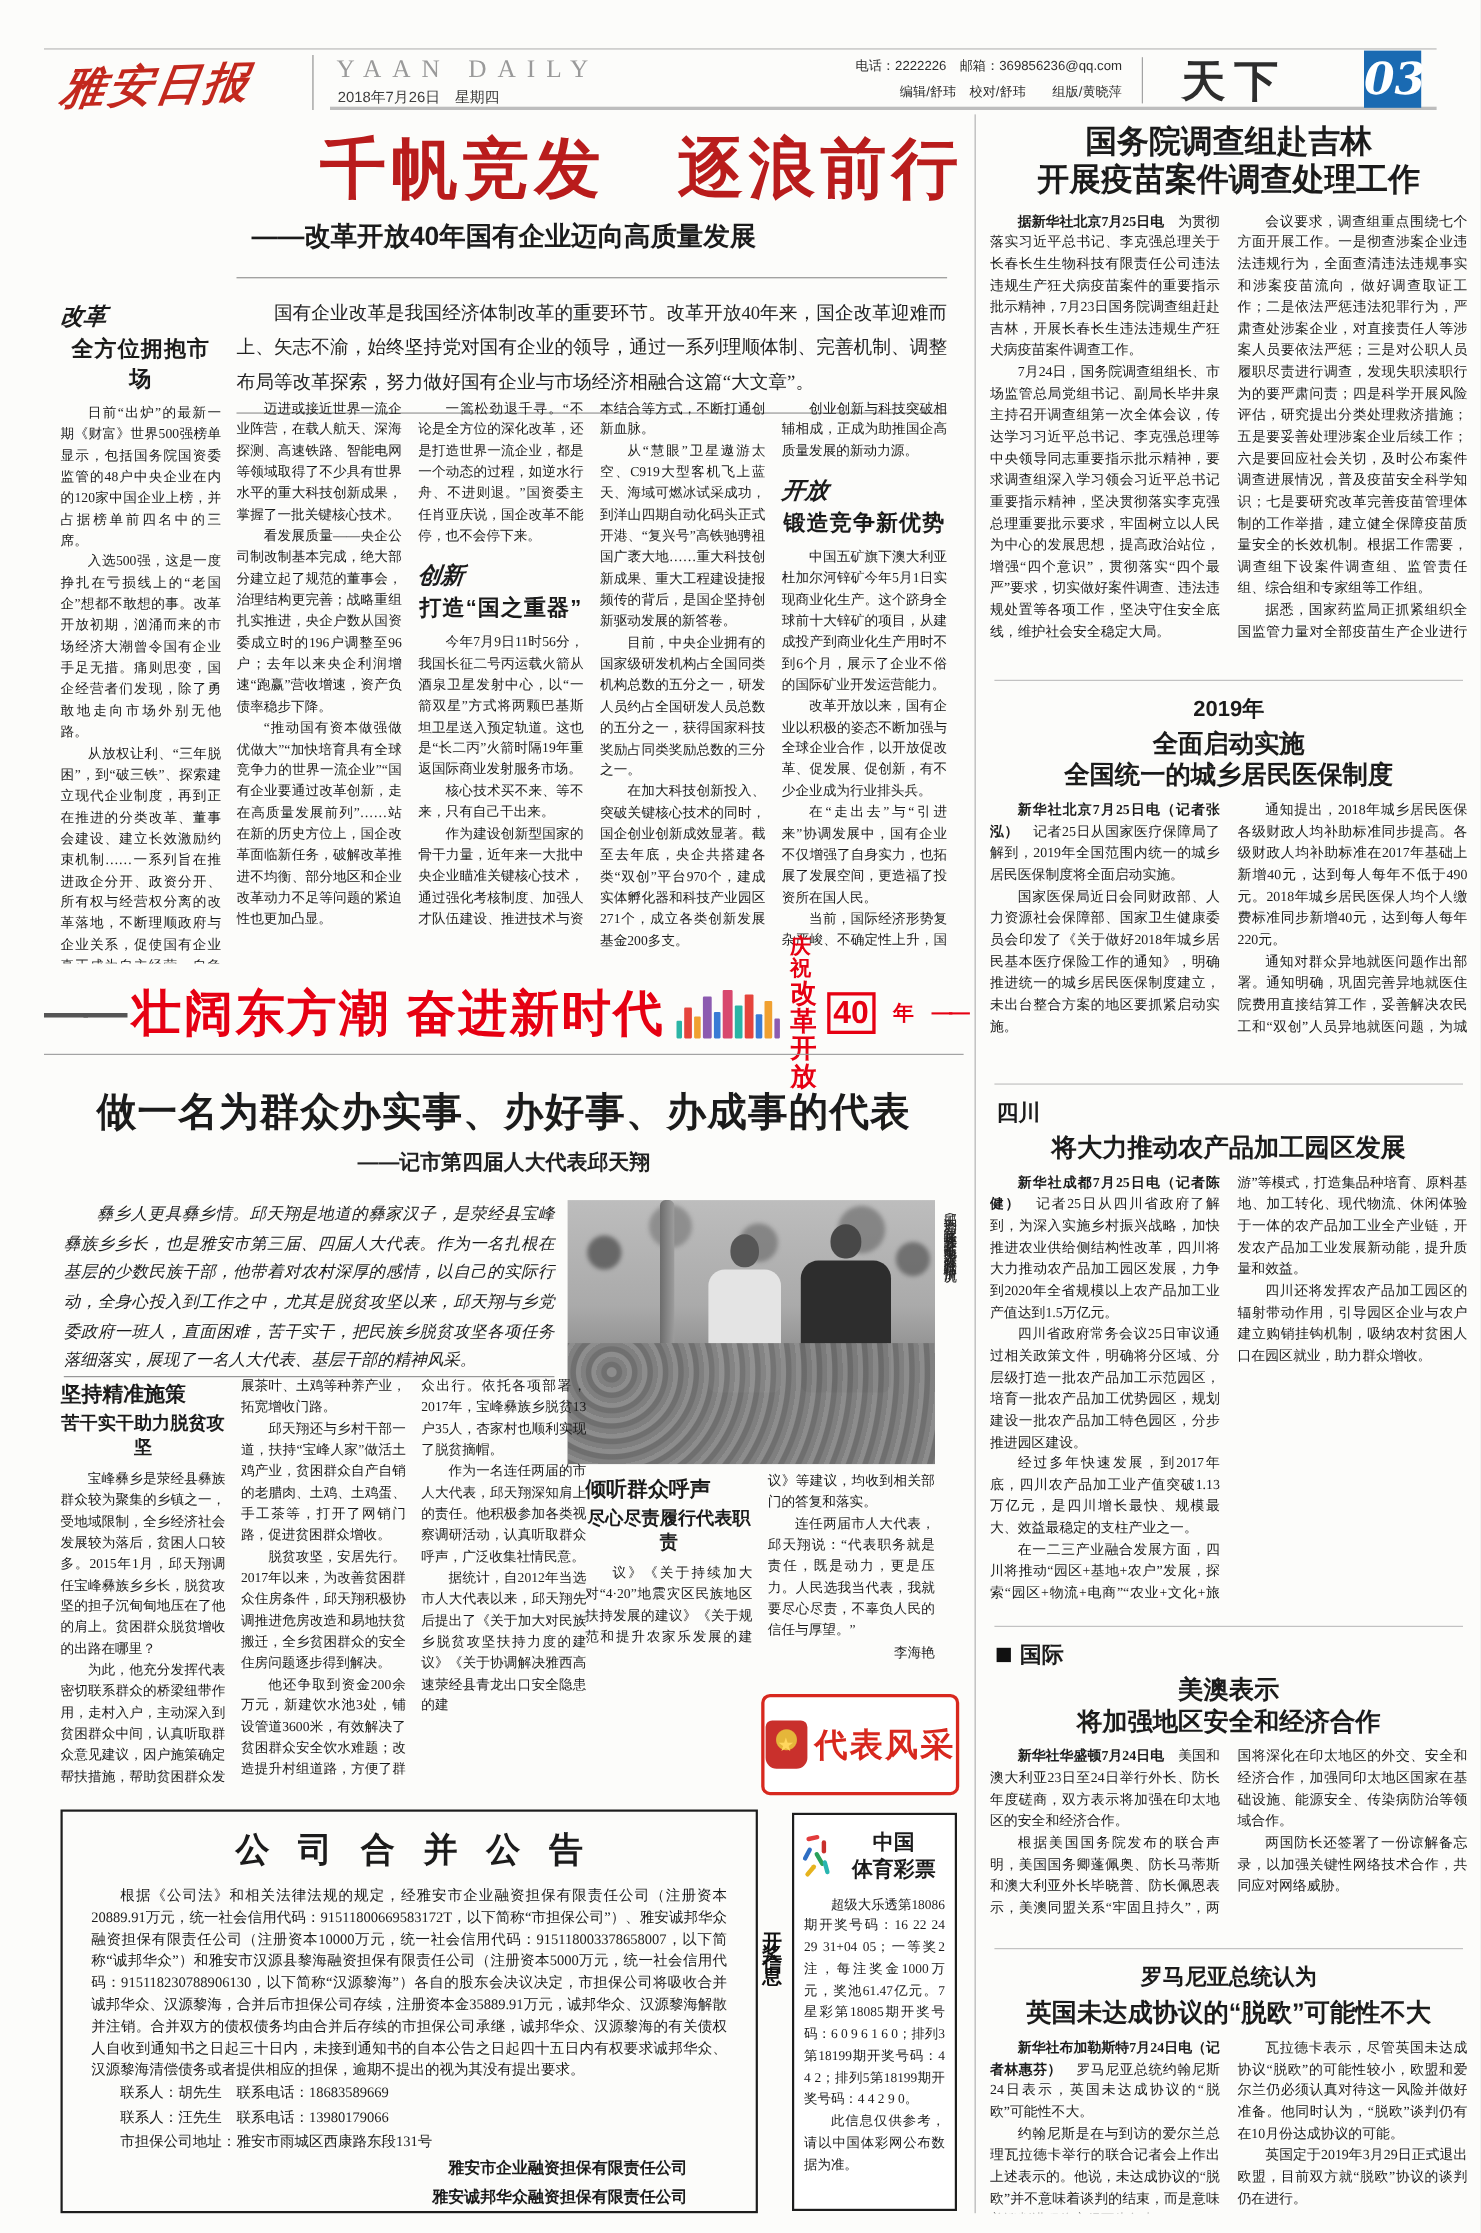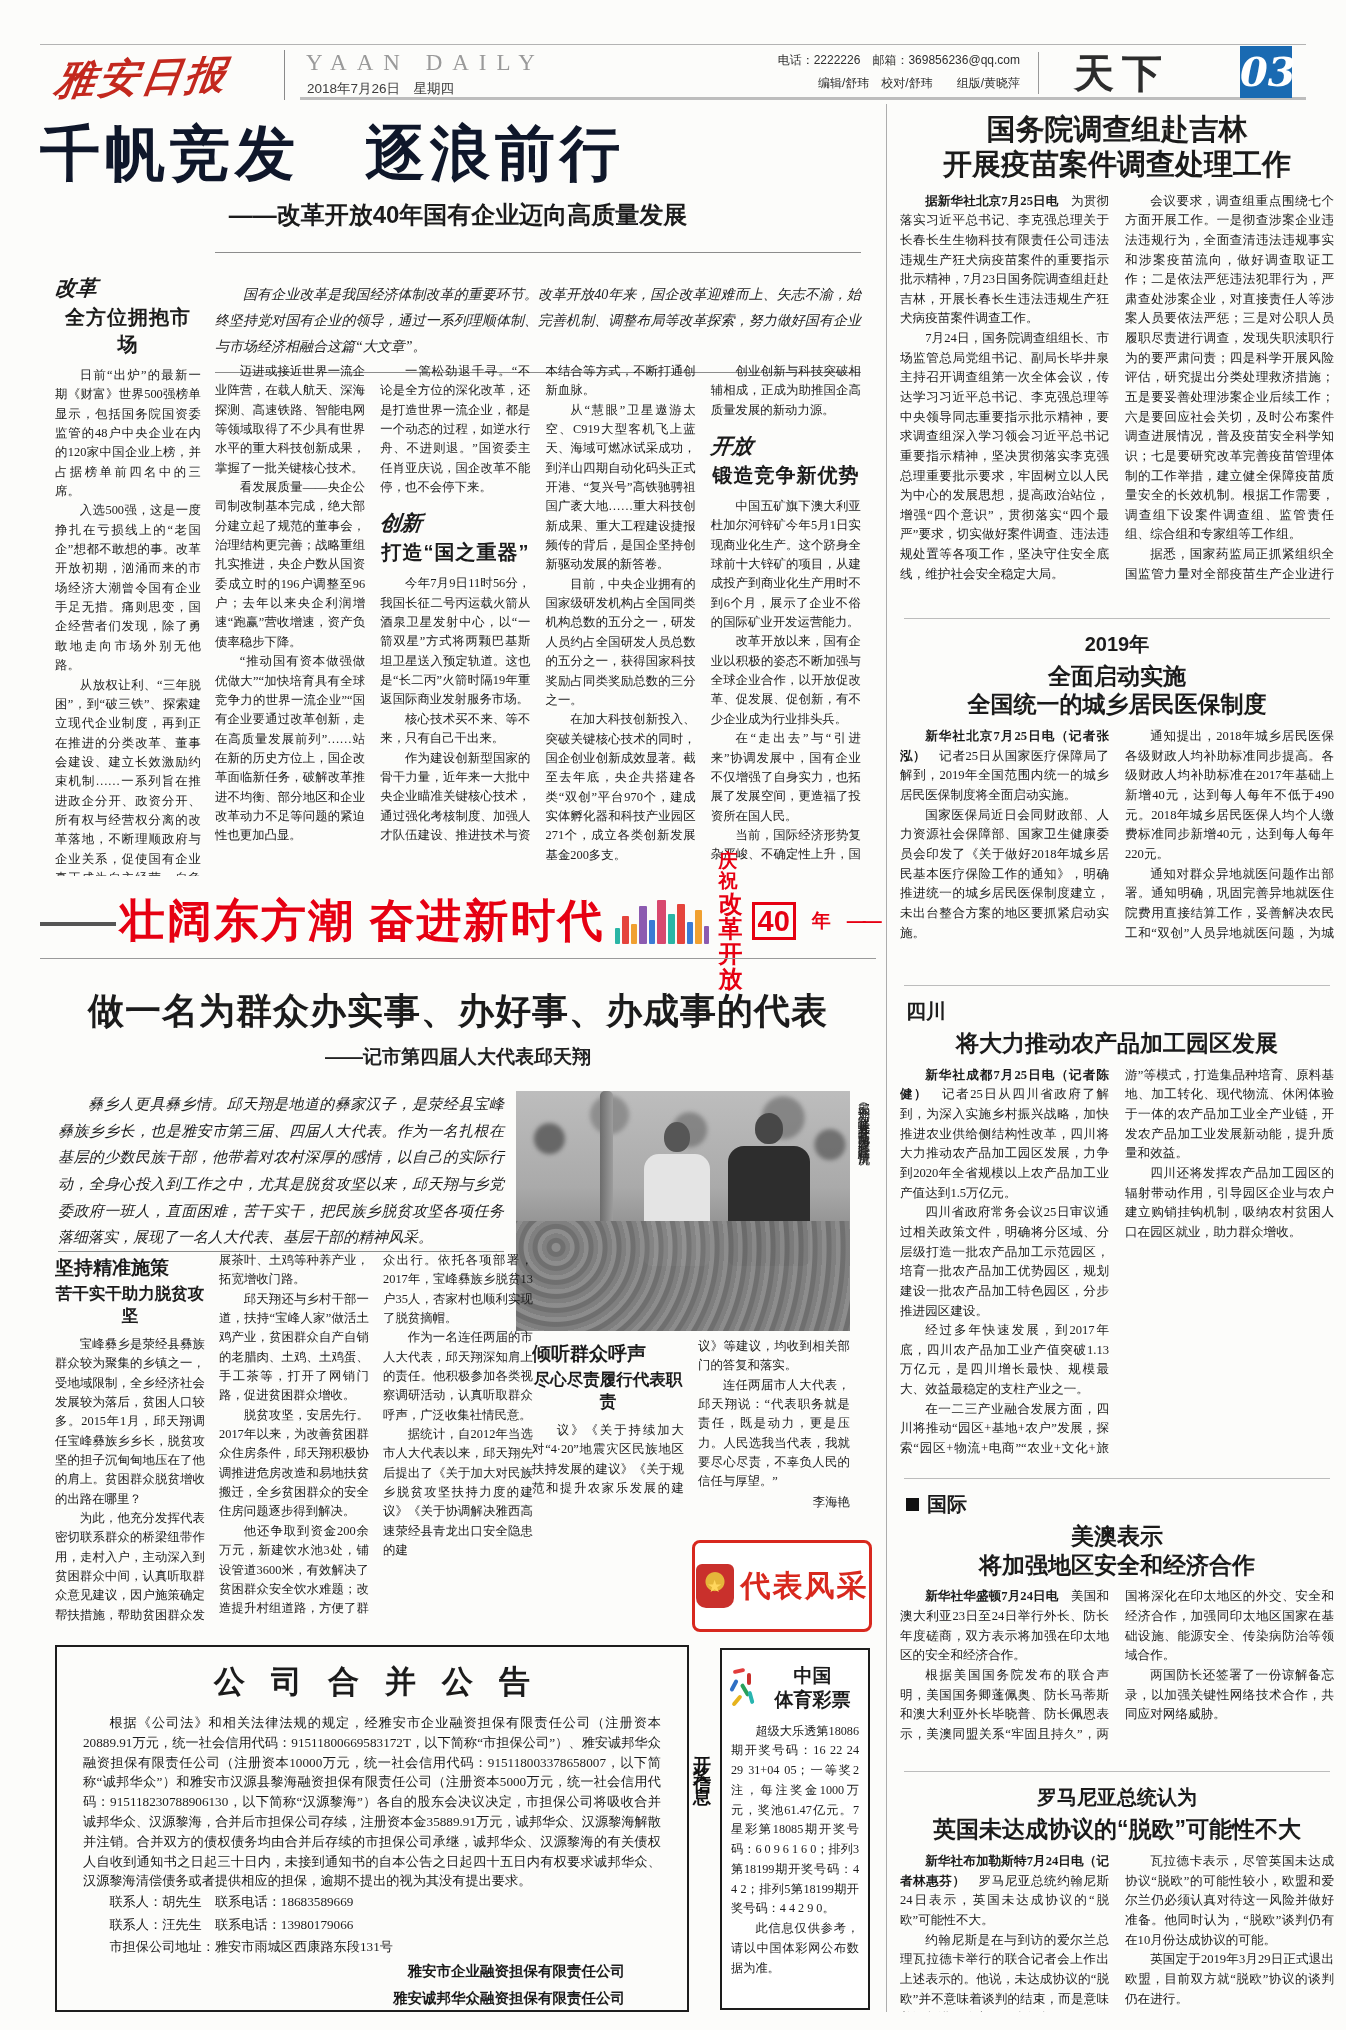--- a/index.html
+++ b/index.html
@@ -25,26 +25,26 @@
   .lead-in{font-weight:bold}
   .script-label{font-family:"DejaVu Serif",serif;font-style:italic;font-weight:bold;font-size:21px;
                 margin:12px 0 2px;text-indent:0;transform:skewX(-6deg)}
   .col-head{font-family:"Liberation Sans",sans-serif;font-weight:900;font-size:20px;text-align:center;
             margin:2px 0 8px;letter-spacing:1px}
   .sub-head-sm{font-family:"Liberation Sans",sans-serif;font-weight:700;font-size:19px;text-align:left;margin:4px 0 2px}
   .sub-head-lg{font-family:"Liberation Sans",sans-serif;font-weight:900;font-size:16.5px;text-align:center;margin:0 0 8px}
   .auth-line{text-align:right;font-size:12.4px;line-height:1.7}
   
   #top-article{position:absolute;left:40px;top:104px;width:836px;height:778px;overflow:hidden}
-  .ta-headline{text-align:left;font-family:"Liberation Sans",sans-serif;font-weight:900;font-size:60px;
-               letter-spacing:5px;color:#0f172a;margin-top:10px}
+  .ta-headline{text-align:right;font-family:"Liberation Sans",sans-serif;font-weight:900;font-size:60px;
+               letter-spacing:5px;color:#b91c1c;margin-top:10px}
   .ta-subhead{text-align:center;font-family:"Liberation Sans",sans-serif;font-weight:700;font-size:24px;margin-top:4px}
-  .ta-intro{position:absolute;left:175px;top:148px;width:646px;font-style:italic;font-size:14px;line-height:1.85;
+  .ta-intro{position:absolute;left:175px;top:148px;width:646px;font-size:17px;line-height:1.85;
             text-align:justify;text-indent:2em;border-top:1px solid #8c8c8c;border-bottom:1px solid #8c8c8c;
-            padding:29px 0 12px 0;color:#222}
+            padding:16px 0 12px 0;color:#222}
   .ta-col1{position:absolute;left:15px;top:158px;width:146px;height:614px;overflow:hidden}
   .ta-flow{position:absolute;left:175px;top:258px;width:646px;height:514px;
            column-count:4;column-gap:15px;column-fill:auto;overflow:hidden}
   
   #banner{position:absolute;left:40px;top:884px;width:836px;height:74px;display:flex;align-items:center;gap:8px}
   .bn-dash{font-size:40px;font-weight:900;color:#555;font-family:"Liberation Sans",sans-serif;letter-spacing:-4px}
   .bn-title{font-size:45px;font-weight:900;color:#e60012;font-family:"Liberation Sans",sans-serif;letter-spacing:2px;white-space:nowrap}
   .sky{display:inline-flex;align-items:flex-end;gap:2px;height:46px;margin:0 2px}
   .sky i{display:block;border-radius:1px}
   .cele{display:flex;flex-direction:column;line-height:1.05;color:#e60012;font-weight:900;font-family:"Liberation Sans",sans-serif}

